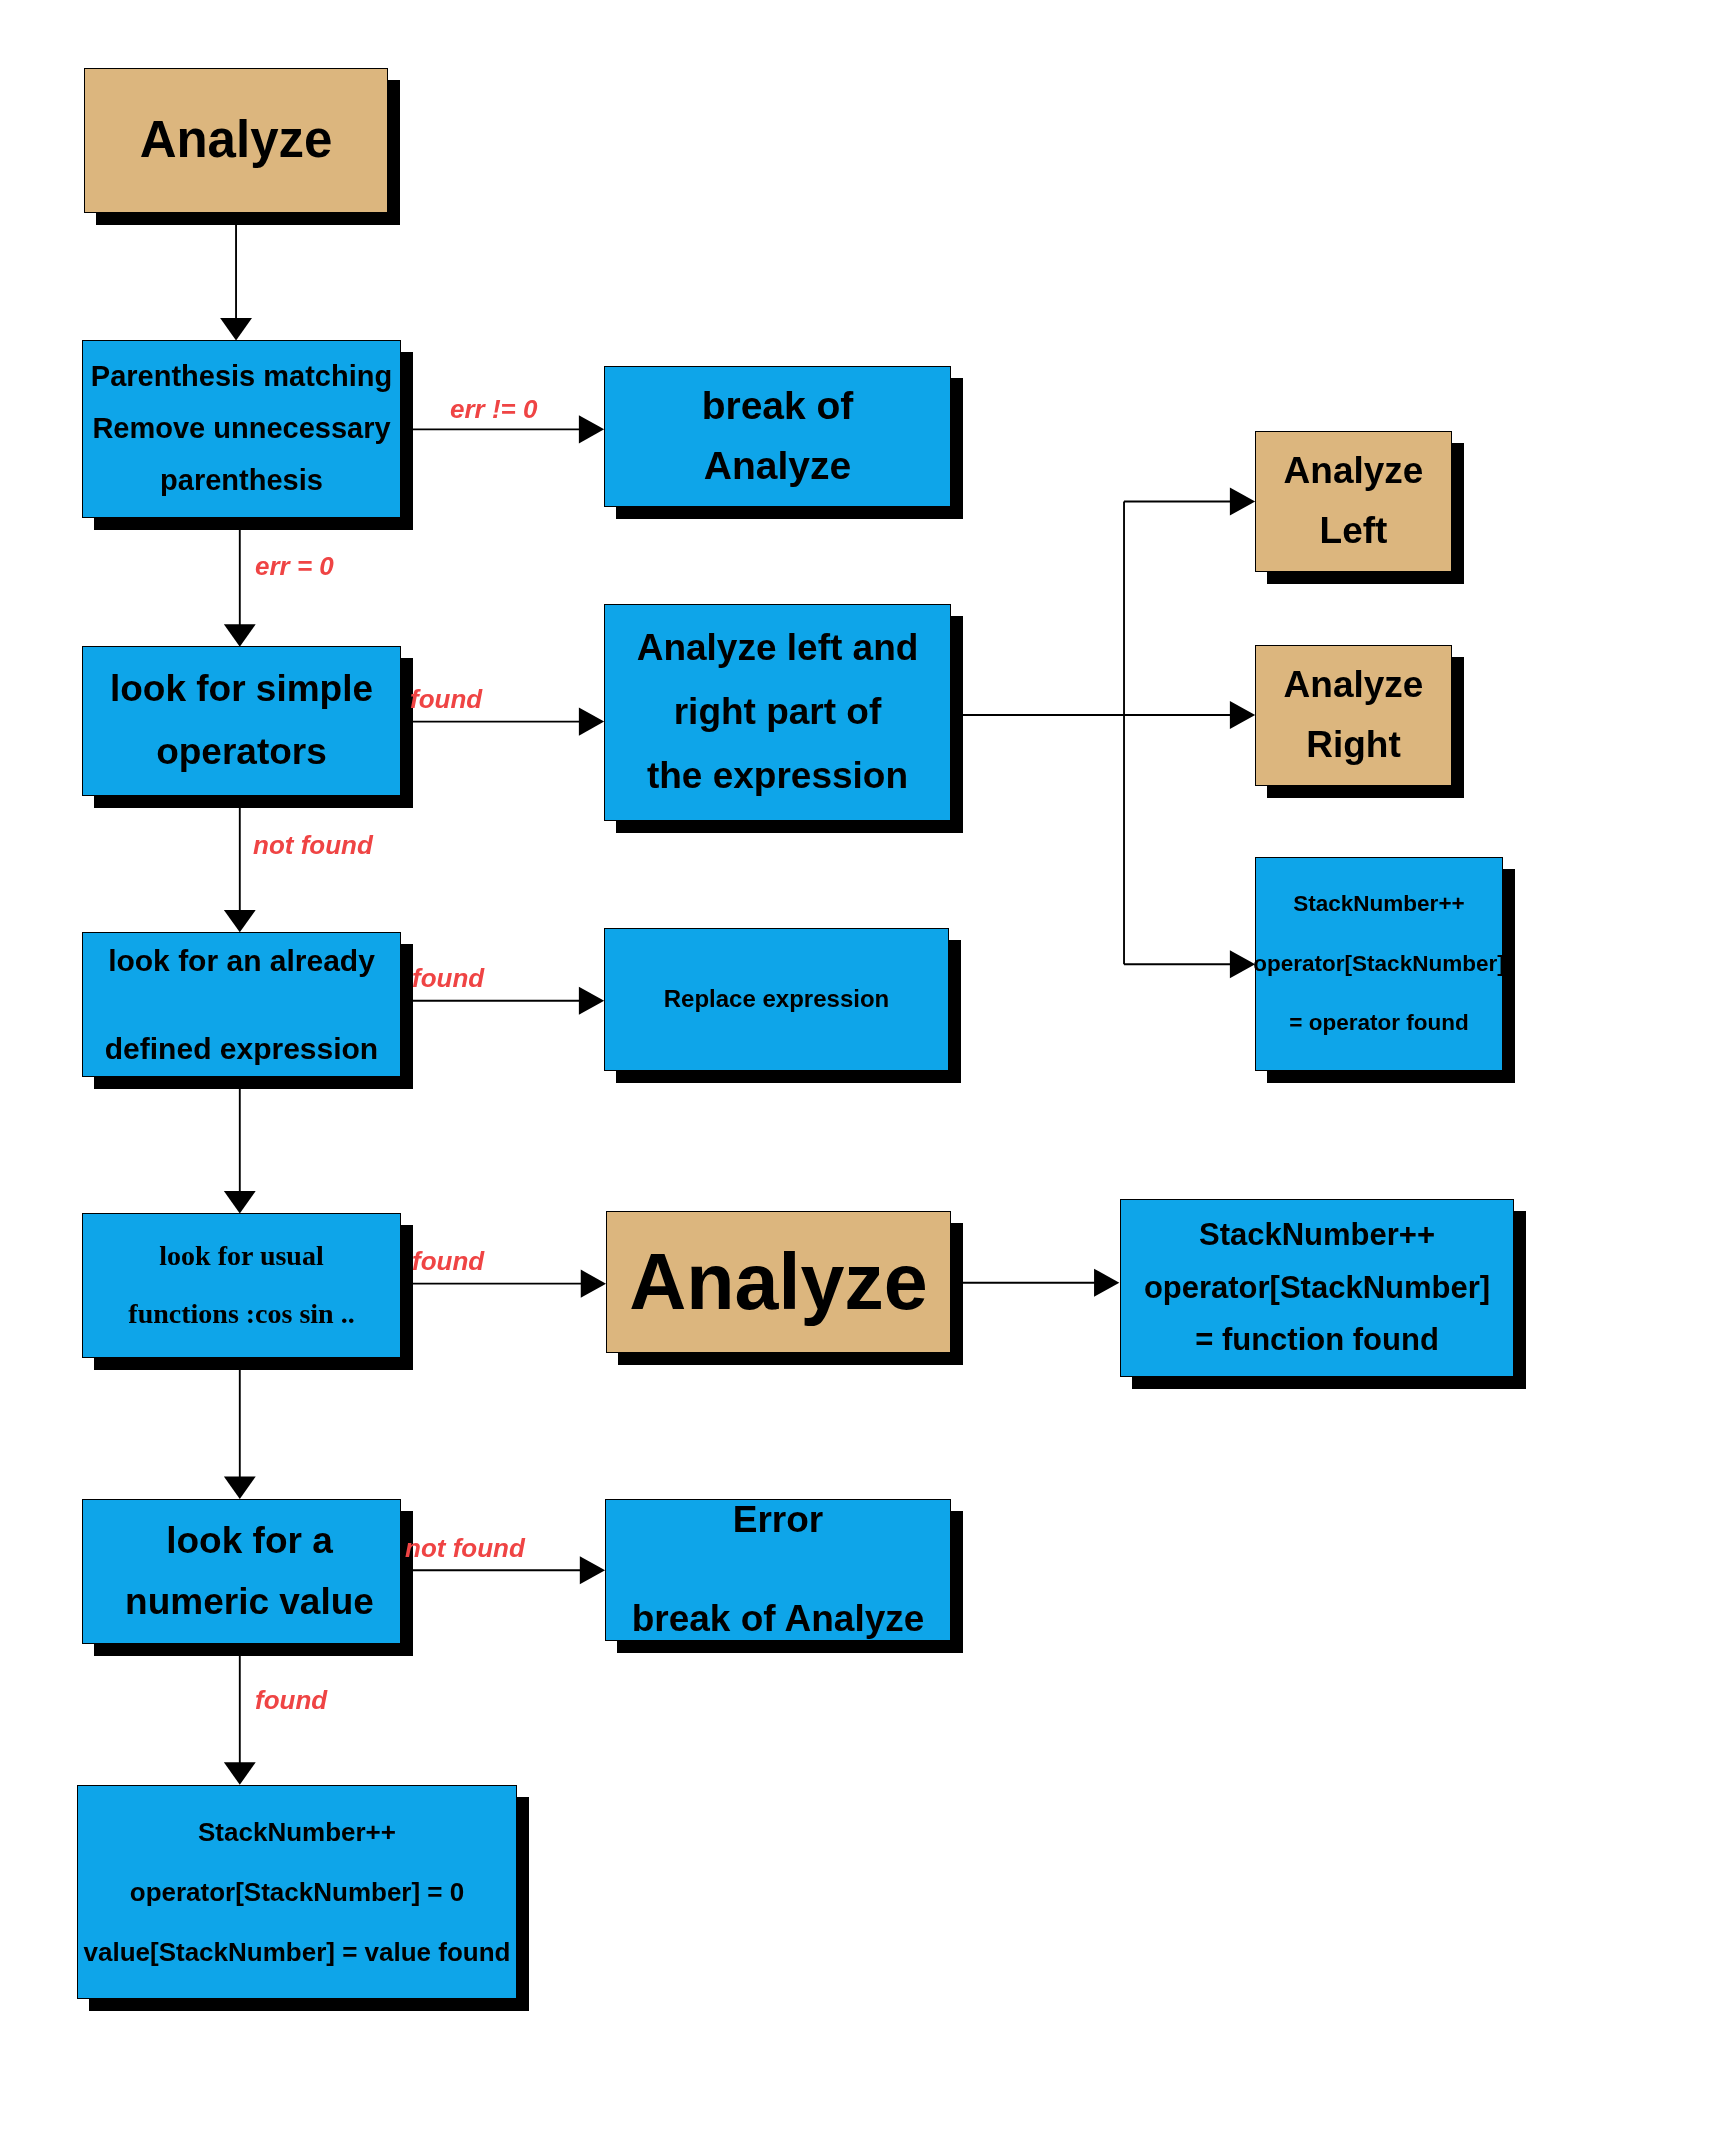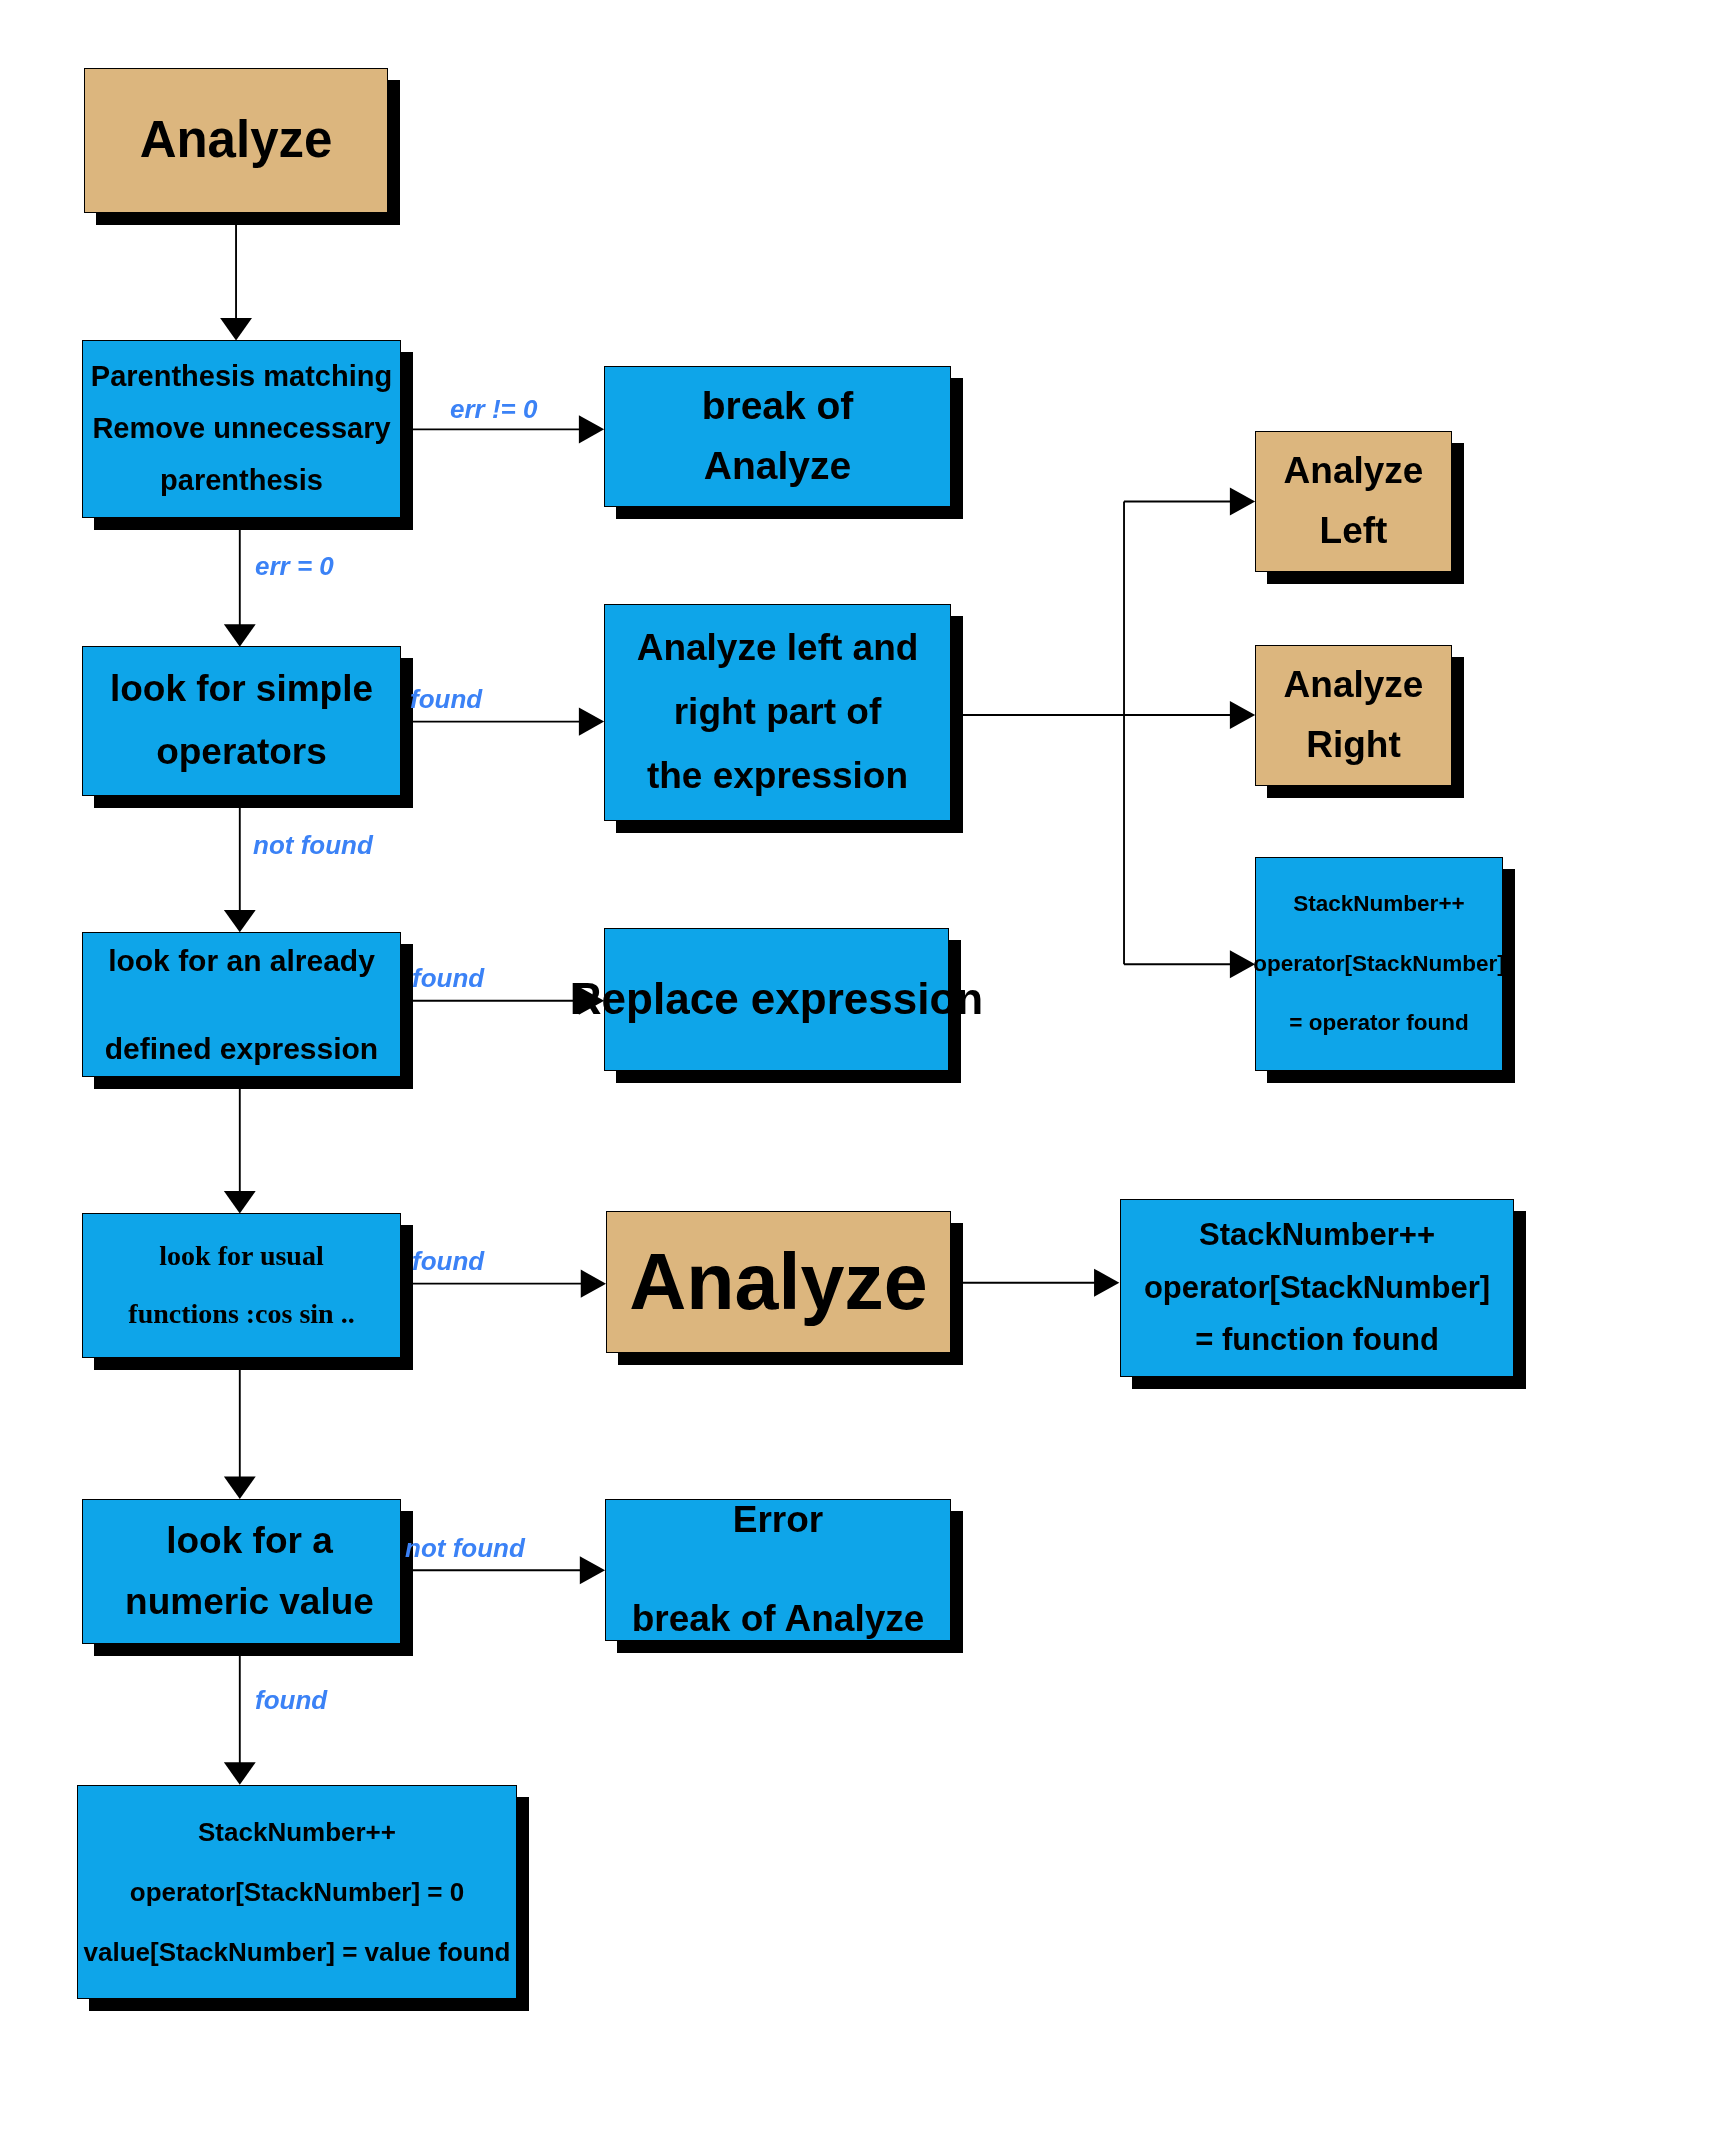--- a/index.html
+++ b/index.html
@@ -39,21 +39,21 @@
   }
   .node.tan {
     background: #dcb67e;
   }
   .node-line {
     white-space: nowrap;
   }
   .edge-label {
     position: absolute;
     z-index: 3;
-    color: #3b82f6;
+    color: #ef4444;
     font-weight: bold;
     font-style: italic;
     font-size: 26px;
     white-space: nowrap;
   }
   svg line {
     stroke: #000000;
     stroke-width: 2;
   }
   svg polygon {
@@ -156,21 +156,21 @@
     <div class="node-line">StackNumber++</div>
     <div class="node-line">operator[StackNumber]</div>
     <div class="node-line">= operator found</div>
   </div>
 
   <div class="node" style="left:82px; top:932px; width:319px; height:145px; font-size:30px;gap:45px;">
     <div class="node-line">look for an already</div>
     <div class="node-line">defined expression</div>
   </div>
 
-  <div class="node" style="left:604px; top:928px; width:345px; height:143px; font-size:44px;">
+  <div class="node" style="left:604px; top:928px; width:345px; height:143px; font-size:24px;">
     <div class="node-line">Replace expression</div>
   </div>
 
   <div class="node" style="left:82px; top:1213px; width:319px; height:145px; font-size:28px;font-family:Liberation Serif, serif;">
     <div class="node-line">look for usual</div>
     <div class="node-line">functions :cos sin ..</div>
   </div>
 
   <div class="node tan" style="left:606px; top:1211px; width:345px; height:142px; font-size:79px;">
     <div class="node-line">Analyze</div>

